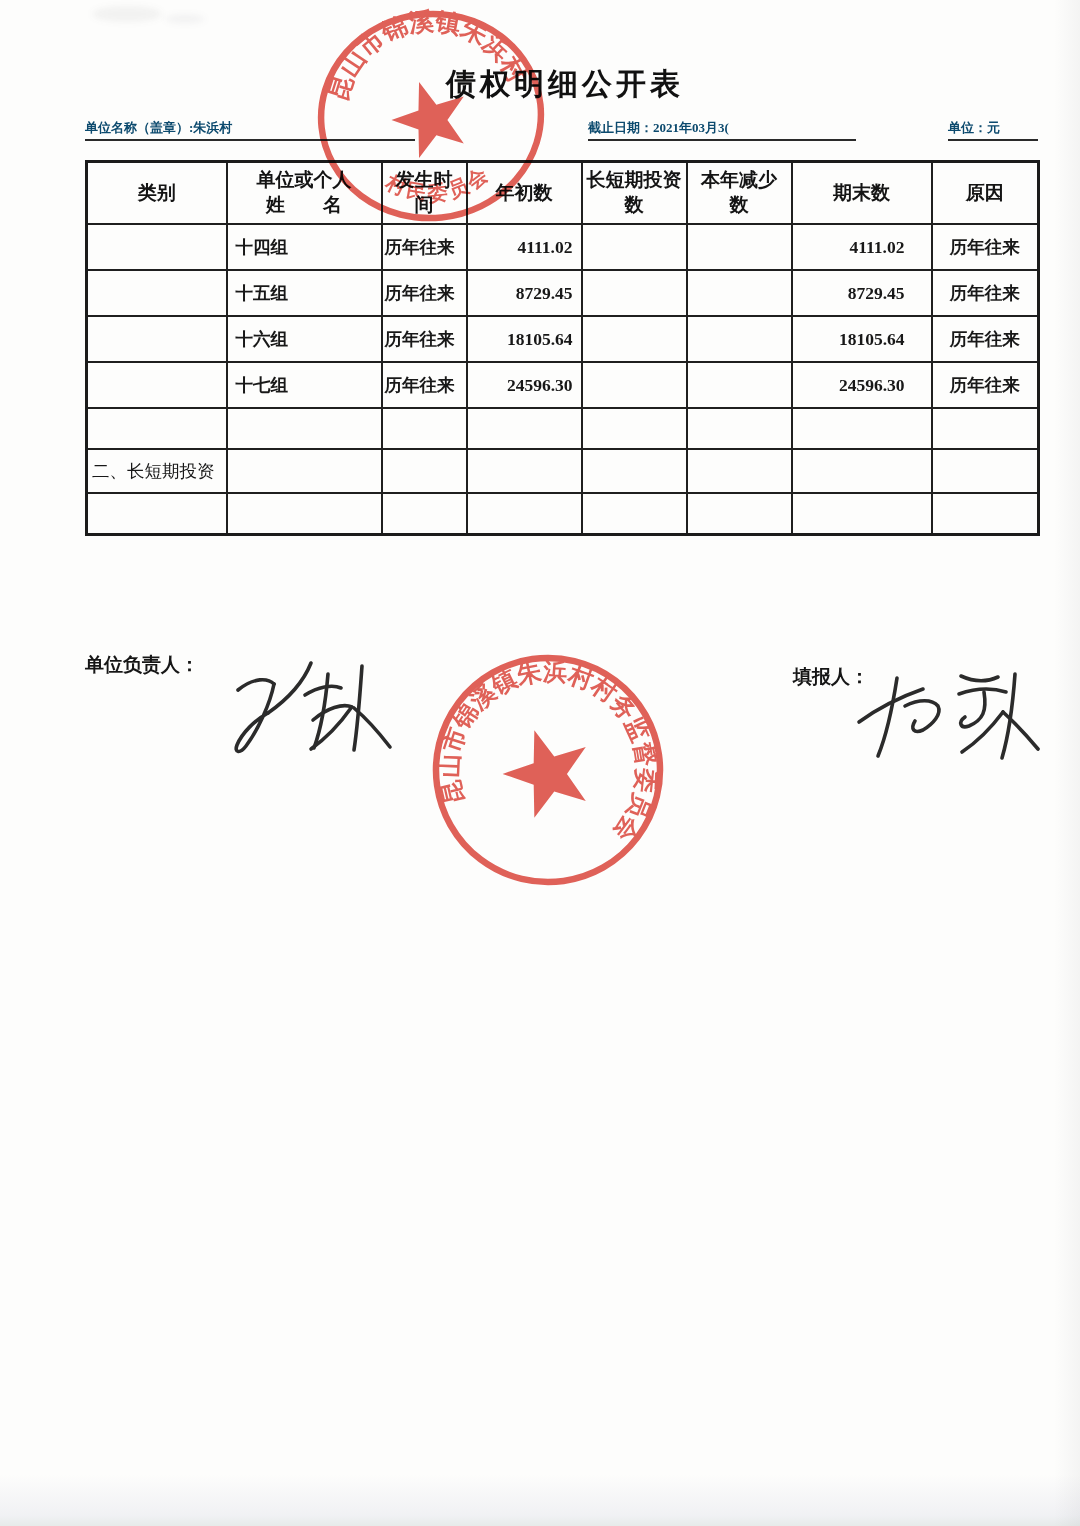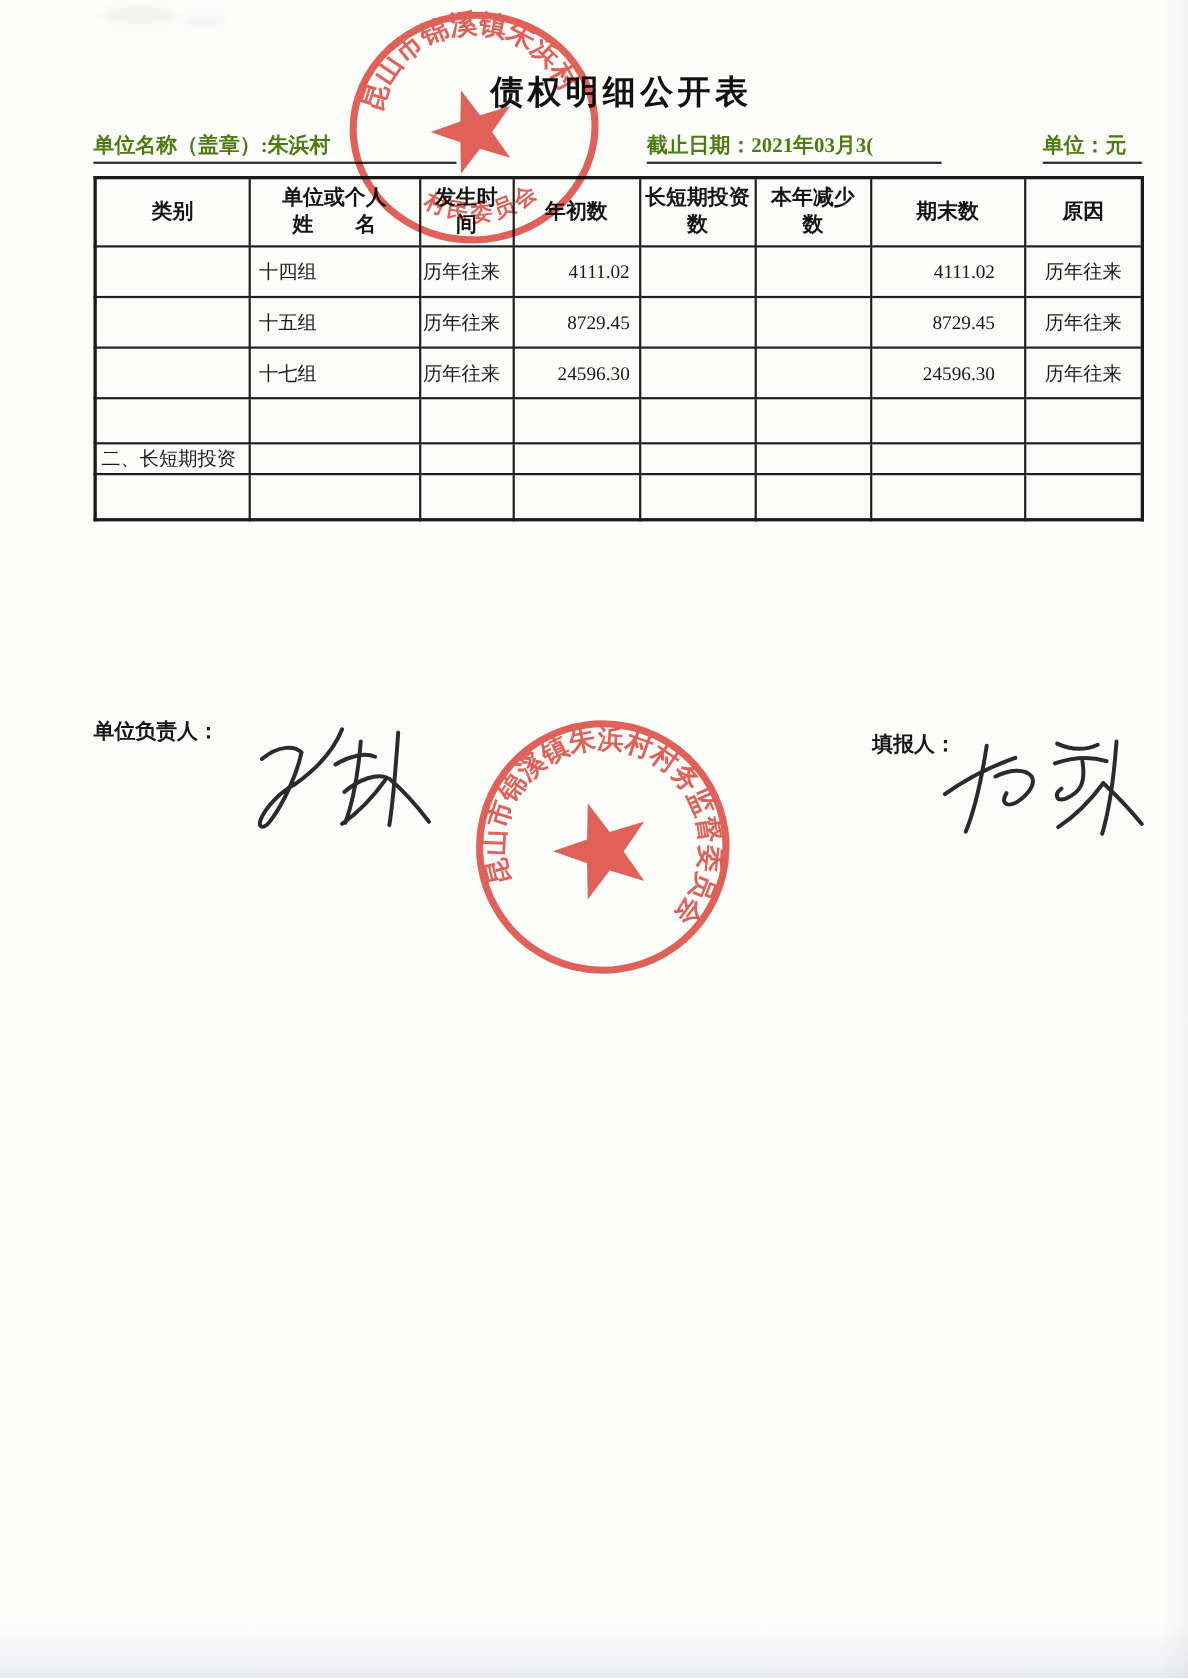--- a/index.html
+++ b/index.html
@@ -3,33 +3,33 @@
 <meta charset="utf-8">
 <style>
   html,body{margin:0;padding:0;background:#ffffff;}
   .page{position:relative;width:1080px;height:1526px;background:#fdfdfc;overflow:hidden;
         font-family:"Liberation Serif", serif;color:#1c1c1c;}
   
   .doc-title{position:absolute;top:64px;left:25px;width:1080px;text-align:center;
              font-size:30px;font-weight:bold;letter-spacing:4px;color:#111;
              font-family:"Liberation Sans", sans-serif;}
   
-  .meta{position:absolute;top:119px;font-size:19px;color:#4d7c0f;font-weight:600;}
+  .meta{position:absolute;top:119px;font-size:13px;color:#0c4a6e;font-weight:600;}
   .meta .uline{display:inline-block;border-bottom:2px solid #2a2a2a;padding-bottom:2px;}
   #meta-unitname{left:85px;} #meta-unitname .uline{min-width:330px;}
   #meta-deadline{left:588px;} #meta-deadline .uline{min-width:268px;}
   #meta-currency{left:948px;font-family:Liberation Mono, monospace;} #meta-currency .uline{min-width:90px;}
   
   table.debt{position:absolute;left:85px;top:160px;width:952px;border-collapse:collapse;
              table-layout:fixed;border:3px solid #1b1b1b;}
   table.debt th, table.debt td{border:2px solid #1f1f1f;overflow:hidden;}
   table.debt th{height:58px;font-size:19px;font-weight:600;text-align:center;
                 white-space:pre-line;line-height:1.3;color:#141414;}
   table.debt td{font-size:17.5px;color:#181818;}
-  tr.r-data{height:46px;} tr.r-empty{height:41px;} tr.r-invest{height:28px;}
+  tr.r-data{height:46px;font-weight:bold;} tr.r-empty{height:41px;} tr.r-invest{height:44px;}
   tr.r-total{height:44px;}
   tr.r-total td{border-top:3px solid #151515;font-size:18px;}
   td.cat{text-align:left;padding-left:4px;font-size:18px;}
   td.cat-center{text-align:center;font-size:21px;letter-spacing:2px;font-weight:600;}
   td.name{text-align:left;padding-left:8px;font-size:18px;}
   td.time{text-align:left;padding-left:2px;font-size:18px;}
   td.num{text-align:right;padding-right:8px;font-family:"Liberation Serif", serif;}
   td.num-end{text-align:right;padding-right:26px;}
   td.reason{text-align:center;font-size:18px;}
   
@@ -117,20 +117,30 @@
         <td class="name">十五组</td>
         <td class="time">历年往来</td>
         <td class="num">8729.45</td>
         <td class="num"></td>
         <td class="num"></td>
         <td class="num num-end">8729.45</td>
         <td class="reason">历年往来</td>
       </tr>
       <tr class="r-data">
         <td class="cat"></td>
+        <td class="name">十六组</td>
+        <td class="time">历年往来</td>
+        <td class="num">18105.64</td>
+        <td class="num"></td>
+        <td class="num"></td>
+        <td class="num num-end">18105.64</td>
+        <td class="reason">历年往来</td>
+      </tr>
+      <tr class="r-data">
+        <td class="cat"></td>
         <td class="name">十七组</td>
         <td class="time">历年往来</td>
         <td class="num">24596.30</td>
         <td class="num"></td>
         <td class="num"></td>
         <td class="num num-end">24596.30</td>
         <td class="reason">历年往来</td>
       </tr>
       <tr class="r-empty">
         <td class="cat"></td>

